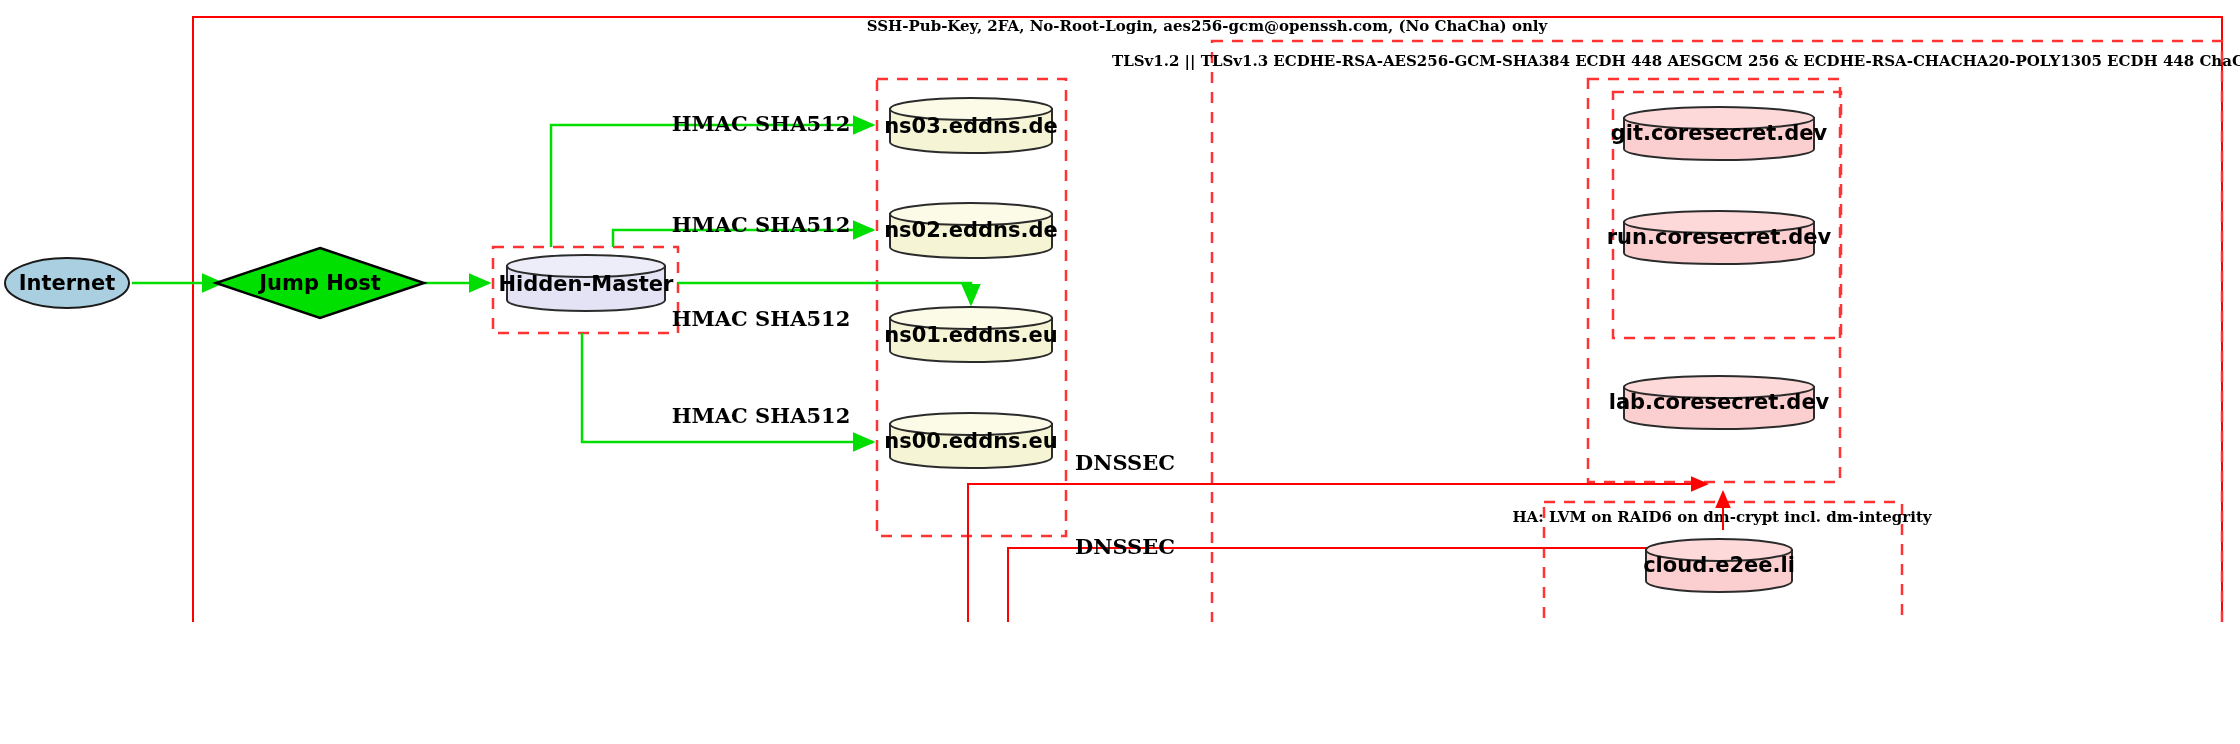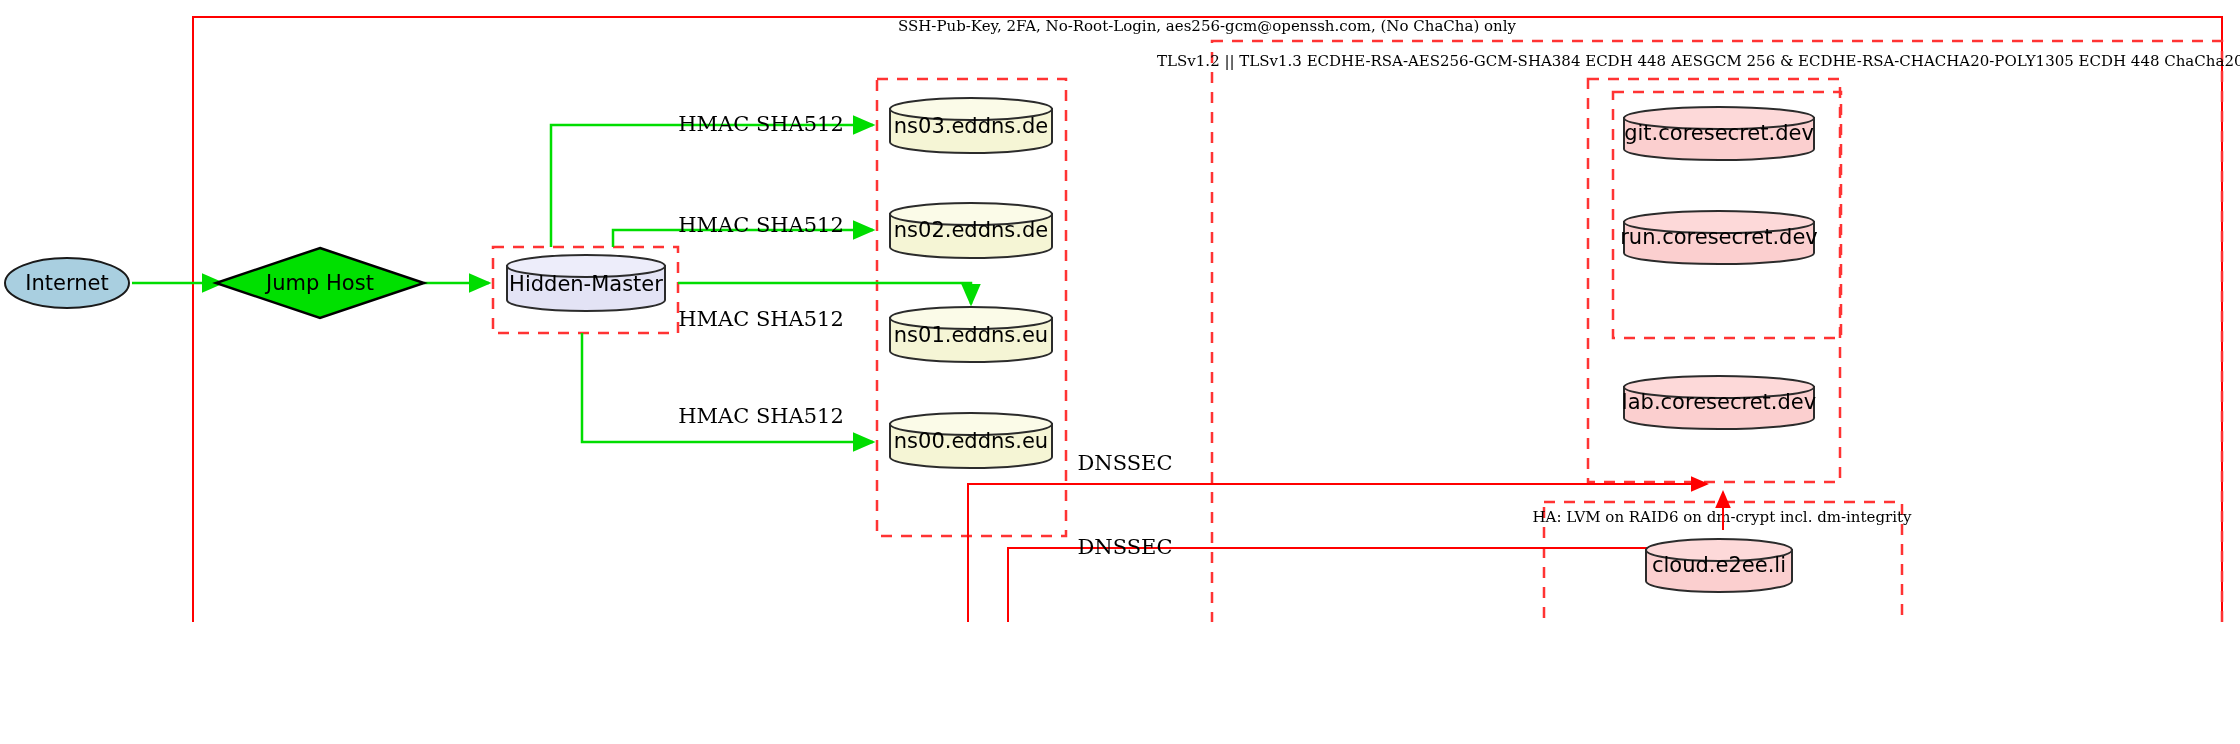--- a/index.html
+++ b/index.html
@@ -7,20 +7,21 @@
     padding: 0;
     background: #ffffff;
   }
   #canvas-wrap {
     position: relative;
     width: 2240px;
     height: 622px;
     background: #ffffff;
     font-family: "DejaVu Sans", sans-serif;
     overflow: hidden;
+    font-weight: bold;
   }
   svg#diagram {
     position: absolute;
     left: 0;
     top: 0;
     width: 2240px;
     height: 744px;
   }
   .node-label {
     font-family: "DejaVu Sans", sans-serif;

